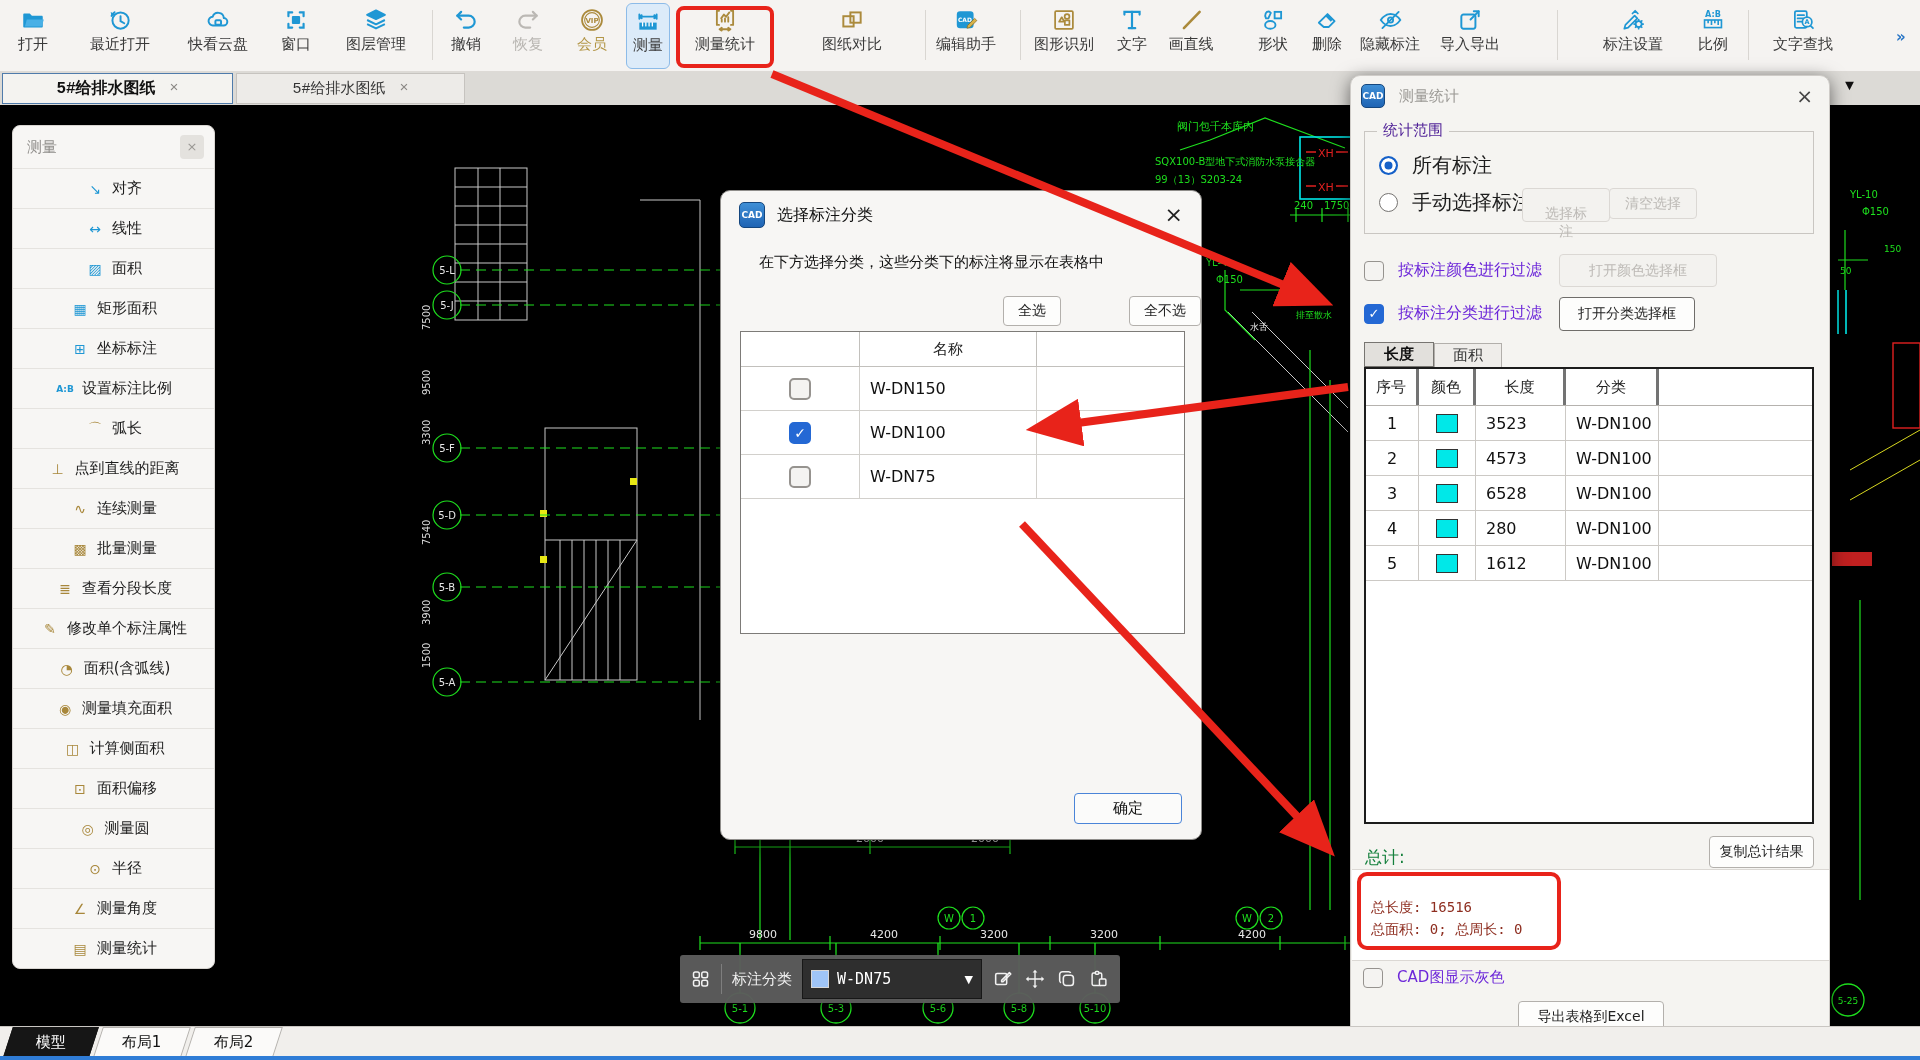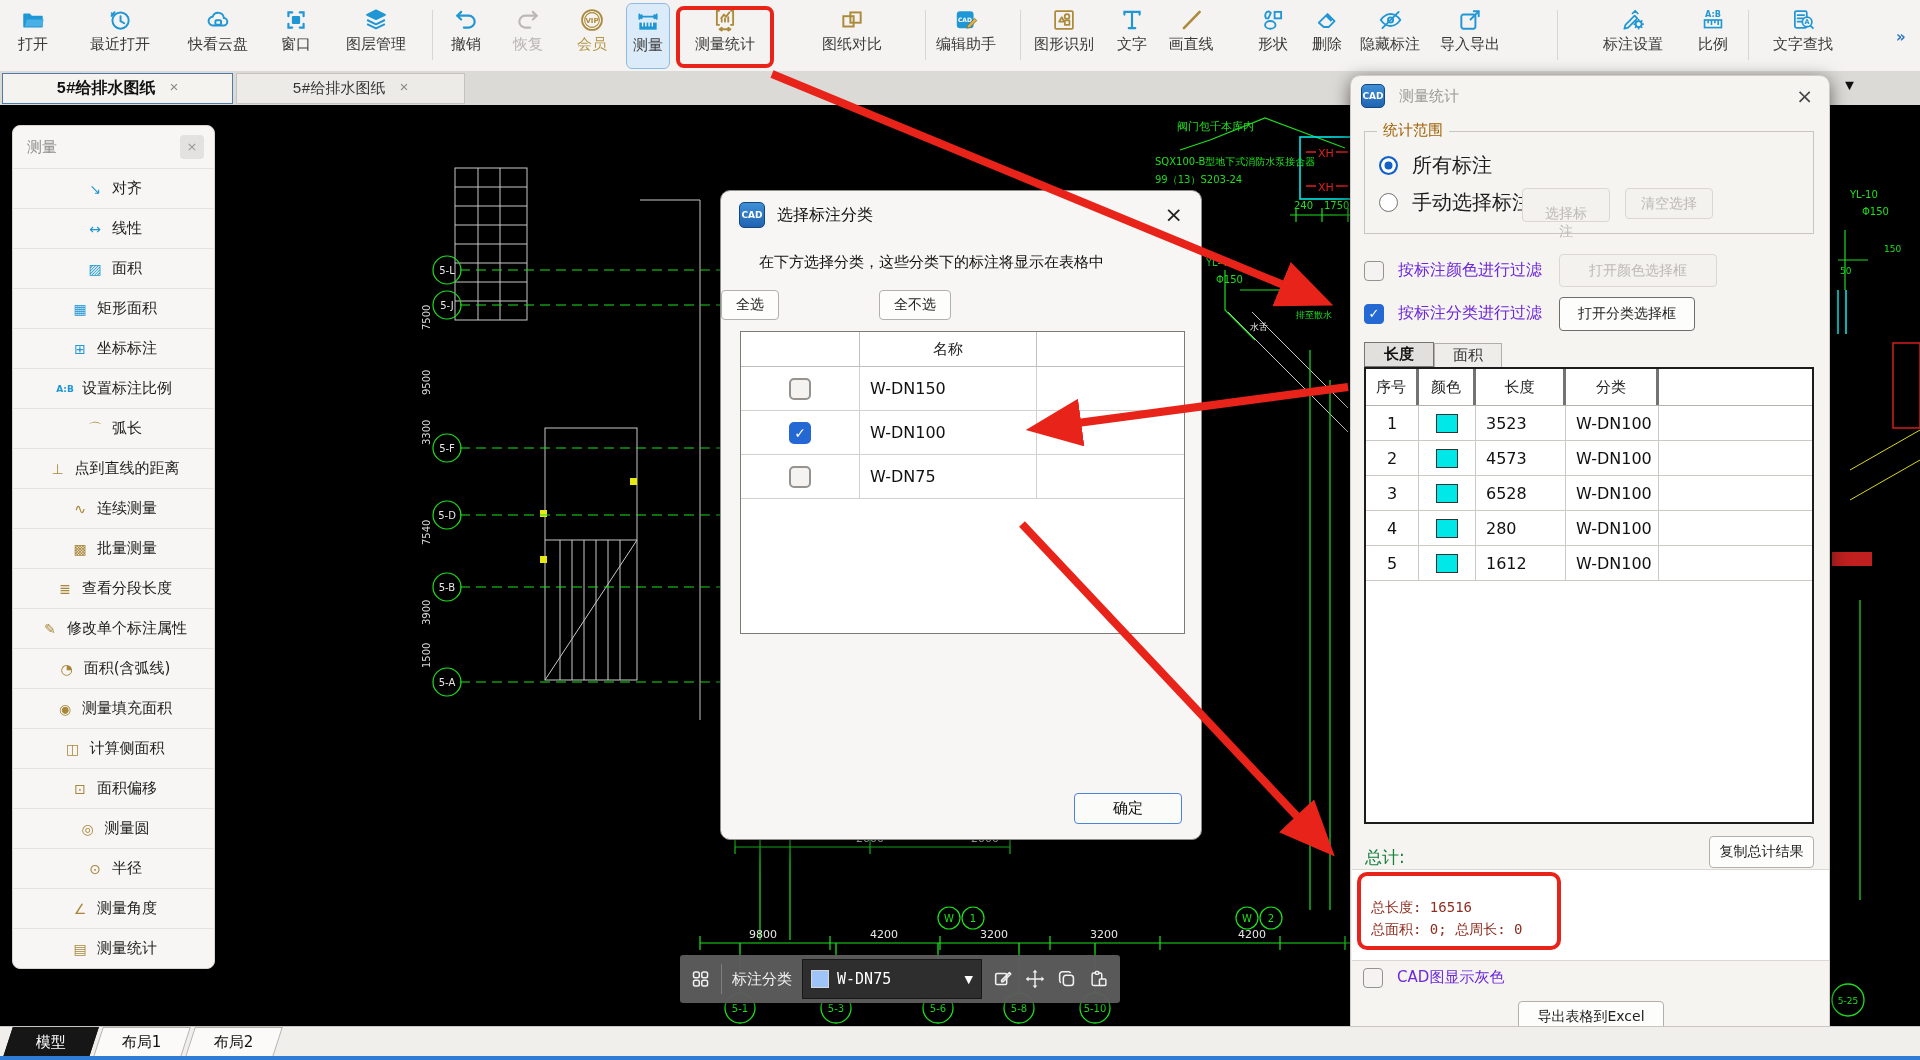--- a/index.html
+++ b/index.html
@@ -40,42 +40,42 @@
   .mico.blue { color:#1f97d4; } .mico.gold { color:#a8873a; }
   .mico.small { font-size:9px; font-weight:bold; letter-spacing:0; }
 
   
   .dialog { position:absolute; left:720px; top:190px; width:482px; height:650px; background:#f7f6f4; border:1px solid #8f8d8a; border-radius:10px; box-shadow:0 6px 24px rgba(0,0,0,.6); }
   .dlg-title { height:48px; display:flex; align-items:center; gap:12px; padding:0 18px; }
   .dlg-title .t { flex:1; font-size:16px; color:#111; }
   .dlg-title .x { font-size:22px; color:#222; cursor:pointer; line-height:22px; }
   .cadicon { width:26px; height:26px; background:linear-gradient(#3f8fd6,#1f64b4); border:1px solid #14467e; border-radius:5px; color:#fff; font-size:9px; font-weight:bold; display:flex; align-items:center; justify-content:center; }
   .dlg-desc { margin:14px 20px 0 38px; font-size:15px; color:#111; }
-  .dlg-btnrow { display:flex; justify-content:flex-start; gap:100px; margin-top:18px; }
+  .dlg-btnrow { display:flex; justify-content:flex-end; gap:68px; margin-top:24px; }
   .btn { background:#fdfdfc; border:1px solid #b3b0ac; border-radius:4px; font-size:14px; color:#222; padding:5px 14px; cursor:pointer; font-family:inherit; }
   .dlg-table { position:absolute; left:19px; top:140px; width:445px; height:303px; background:#fff; border:1px solid #7d7b78; }
   .dlg-thead { display:grid; grid-template-columns:119px 177px 1fr; height:35px; border-bottom:1px solid #c2c0bc; }
   .dlg-thead div { display:flex; align-items:center; justify-content:center; font-size:15px; color:#222; border-right:1px solid #c2c0bc; }
   .dlg-thead div:last-child { border-right:none; }
   .dlg-row { display:grid; grid-template-columns:119px 177px 1fr; height:44px; border-bottom:1px solid #d2d0cc; cursor:pointer; }
   .dlg-row .c { display:flex; align-items:center; justify-content:center; border-right:1px solid #d2d0cc; }
   .dlg-row .n { display:flex; align-items:center; padding-left:10px; font-size:16px; color:#111; border-right:1px solid #d2d0cc; }
   .dlg-row .f { border-right:none; }
   .cb { width:22px; height:22px; border-radius:5px; border:2px solid #96938f; background:#f4f3f1; display:flex; align-items:center; justify-content:center; color:#fff; font-size:14px; cursor:pointer; }
   .cb.checked { background:#2468d4; border-color:#2468d4; }
   .cb.sm { width:20px; height:20px; border-width:1.5px; border-radius:4px; font-size:13px; }
   .dlg-ok { position:absolute; right:19px; bottom:15px; width:108px; height:31px; background:#fbfbfa; border:1.5px solid #4a84d8; border-radius:4px; font-size:15px; color:#111; cursor:pointer; font-family:inherit; }
 
   
   .spanel { position:absolute; left:1350px; top:75px; width:480px; height:975px; background:#f5f4f1; border:1px solid #cfccc8; border-radius:10px; box-shadow:0 4px 18px rgba(0,0,0,.55); }
   .sp-title { position:absolute; left:0; top:0; width:100%; height:40px; display:flex; align-items:center; gap:14px; padding:0 16px 0 10px; }
   .sp-title .t { flex:1; font-size:15px; color:#9b9995; }
   .sp-title .x { font-size:20px; color:#444; cursor:pointer; }
   .fieldset { position:absolute; left:13px; top:55px; width:450px; height:103px; border:1px solid #c9c6c2; }
-  .legend { position:absolute; left:12px; top:-11px; background:#f5f4f1; padding:0 6px; font-size:15px; color:#a16207; }
+  .legend { position:absolute; left:12px; top:-11px; background:#f5f4f1; padding:0 6px; font-size:15px; color:#4c1d95; }
   .radio { width:19px; height:19px; border-radius:50%; border:1.5px solid #767472; background:#fff; display:inline-block; vertical-align:middle; cursor:pointer; }
   .radio.on { border:2px solid #1560c8; background:#1560c8; box-shadow:inset 0 0 0 3.5px #fff; }
   .rlabel { font-size:20px; color:#1d1d1d; margin-left:9px; vertical-align:middle; }
   .btn.dis { color:#bcb9b5; border-color:#dbd8d4; background:#f3f2ef; cursor:default; }
   .btn.strong { border-color:#6f6d6a; }
   .cbrow-label { font-size:16px; color:#6d28d9; margin-left:9px; vertical-align:middle; }
   .stab { position:absolute; height:25px; display:flex; align-items:center; justify-content:center; font-size:15px; cursor:pointer; }
   .stab.on { border:1px solid #777571; background:#e2e0dc; font-weight:bold; color:#111; z-index:2; }
   .stab.off { border:1px solid #b2afab; background:#efedea; color:#333; }
   .stable { position:absolute; left:13px; top:291px; width:450px; height:457px; background:#fff; border:2px solid #1c1c1c; }
@@ -601,21 +601,21 @@
       <span class="legend">统计范围</span>
       <div class="abs" style="left:14px; top:20px">
         <span class="radio on"></span>
         <span class="rlabel">所有标注</span>
       </div>
       <div class="abs" style="left:14px; top:57px">
         <span class="radio"></span>
         <span class="rlabel">手动选择标注</span>
       </div>
       <button class="btn dis abs" style="left:157px; top:56px; width:88px; height:31px; padding:16px">选择标注</button>
-      <button class="btn dis abs" style="left:260px; top:56px; width:88px; height:31px; padding:0">清空选择</button>
+      <button class="btn dis abs" style="left:244px; top:56px; width:88px; height:31px; padding:0">清空选择</button>
     </div>
 
     <div class="abs" style="left:13px; top:184px">
       <span class="cb sm" style="display:inline-flex; vertical-align:middle"></span>
       <span class="cbrow-label">按标注颜色进行过滤</span>
     </div>
     <button class="btn dis abs" style="left:208px; top:178px; width:158px; height:33px; padding:0">打开颜色选择框</button>
 
     <div class="abs" style="left:13px; top:227px">
       <span class="cb sm checked" style="display:inline-flex; vertical-align:middle">✓</span>

